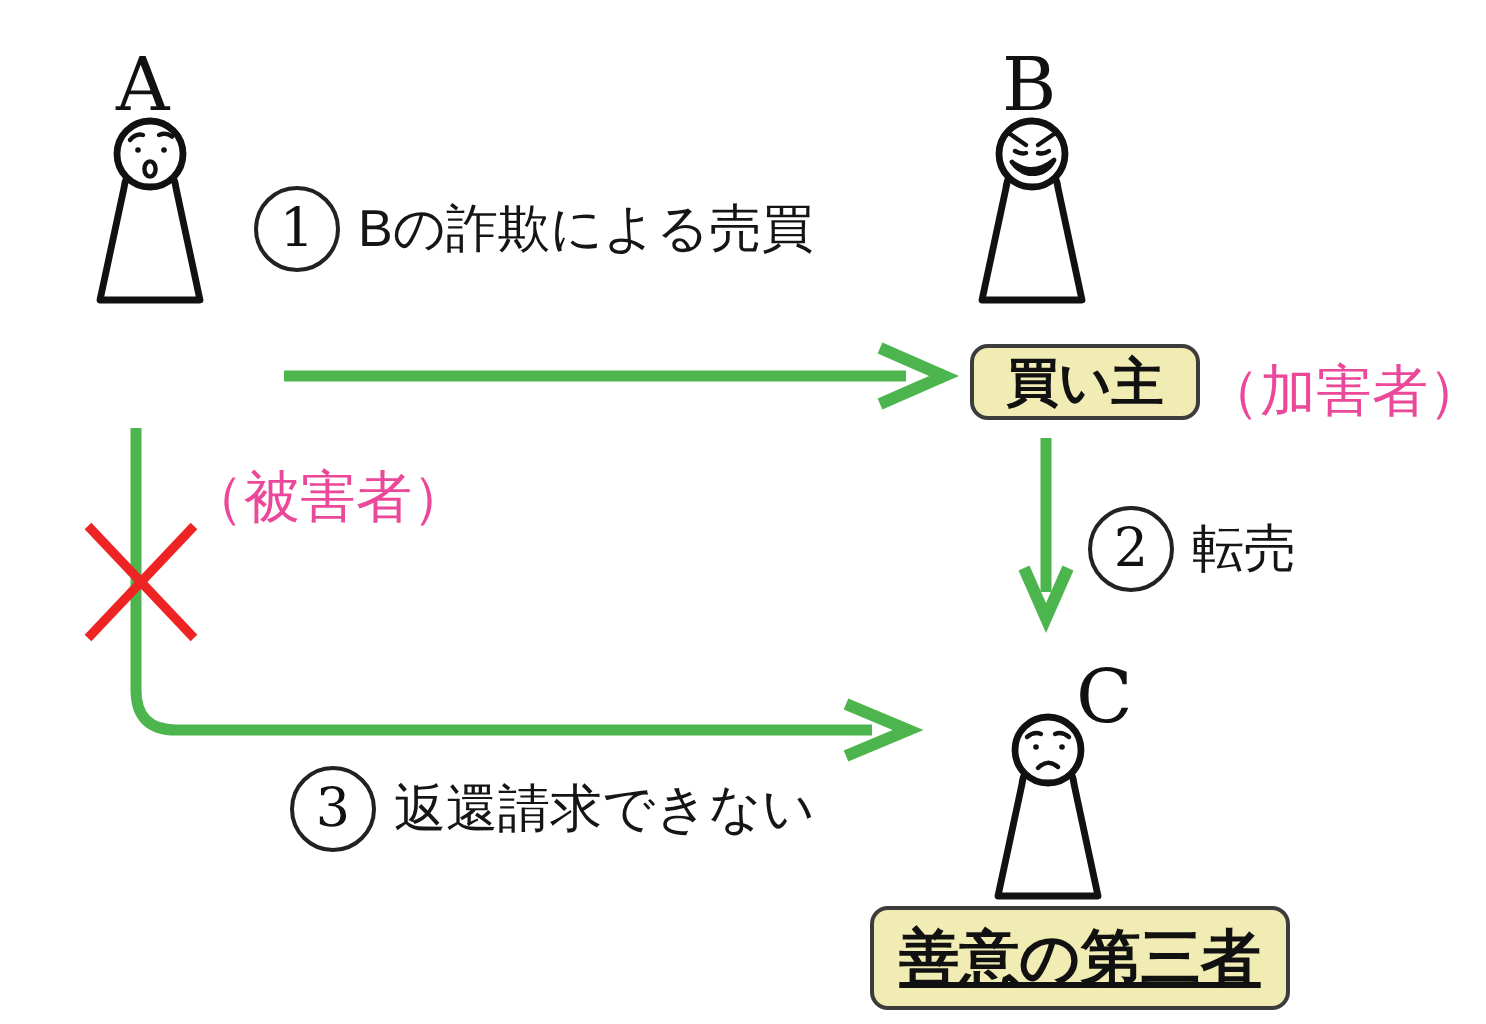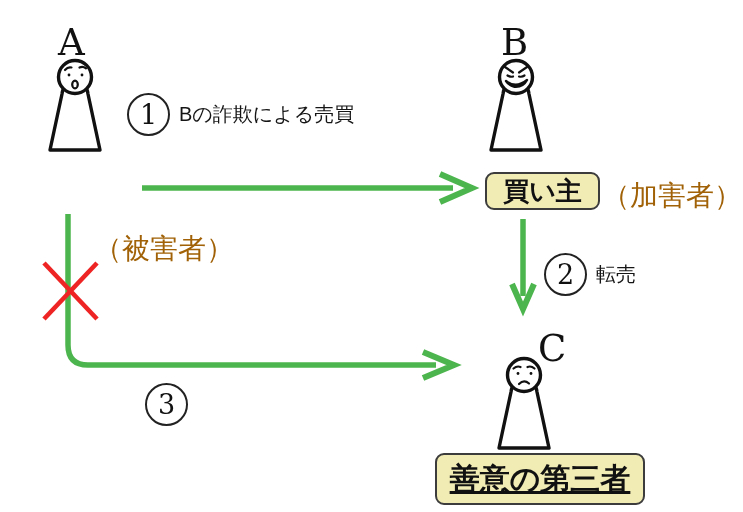--- a/index.html
+++ b/index.html
@@ -18,22 +18,22 @@
     background:var(--label-bg,#f1ebb4);border:2.5px solid var(--label-border,#3c3c3c);
     border-radius:9px;font-weight:bold;font-size:26px;color:#111;box-sizing:border-box;
     white-space:nowrap;
   }
   .step{position:absolute;display:flex;align-items:center;gap:9px;}
   .stepnum{
     width:43px;height:43px;border:2.5px solid #222;border-radius:50%;
     display:flex;align-items:center;justify-content:center;box-sizing:border-box;
     font-family:"DejaVu Serif","Liberation Serif",serif;font-size:27px;color:#111;
   }
-  .steplabel{font-size:20px;color:#151515;white-space:nowrap;}
-  .note{position:absolute;font-size:28px;color:#a16207;white-space:nowrap;}
+  .steplabel{font-size:26px;color:#151515;white-space:nowrap;}
+  .note{position:absolute;font-size:28px;color:#ec4899;white-space:nowrap;}
   .overlay{position:absolute;left:0;top:0;}
   .green-stroke{stroke:var(--arrow-green,#4db54d);fill:none;}
   .red-stroke{stroke:var(--cross-red,#ee2424);fill:none;}
   .person-fill{fill:#fff;stroke:#111;stroke-width:3.4;stroke-linejoin:round;}
   .face{stroke:#111;fill:none;stroke-width:2.2;stroke-linecap:round;}
 </style>
 </head>
 <body>
 
 <div class="canvas">
@@ -103,15 +103,16 @@
     <div class="steplabel">Bの詐欺による売買</div>
   </div>
 
   <div class="step" style="left:544px;top:253px;">
     <div class="stepnum">2</div>
     <div class="steplabel">転売</div>
   </div>
 
   <div class="step" style="left:145px;top:383px;">
     <div class="stepnum">3</div>
+    <div class="steplabel">返還請求できない</div>
   </div>
 
 </div>
 
 </body></html>

